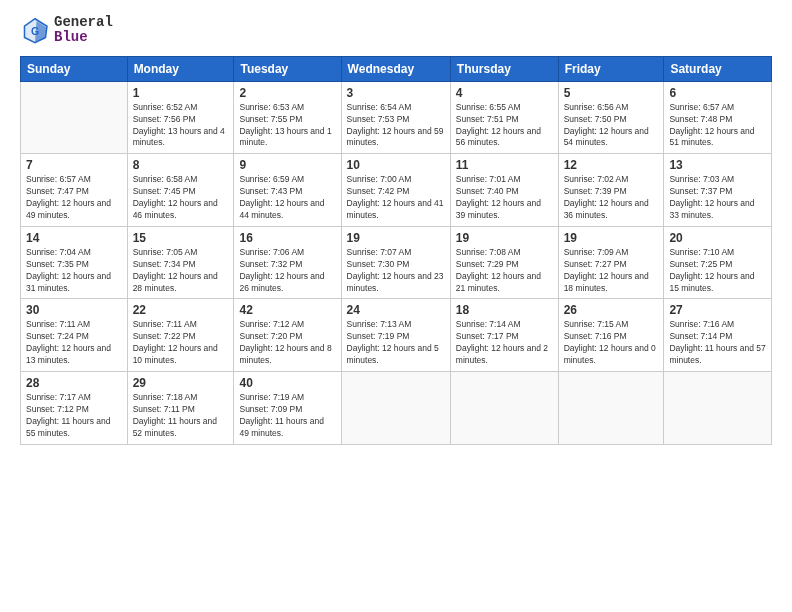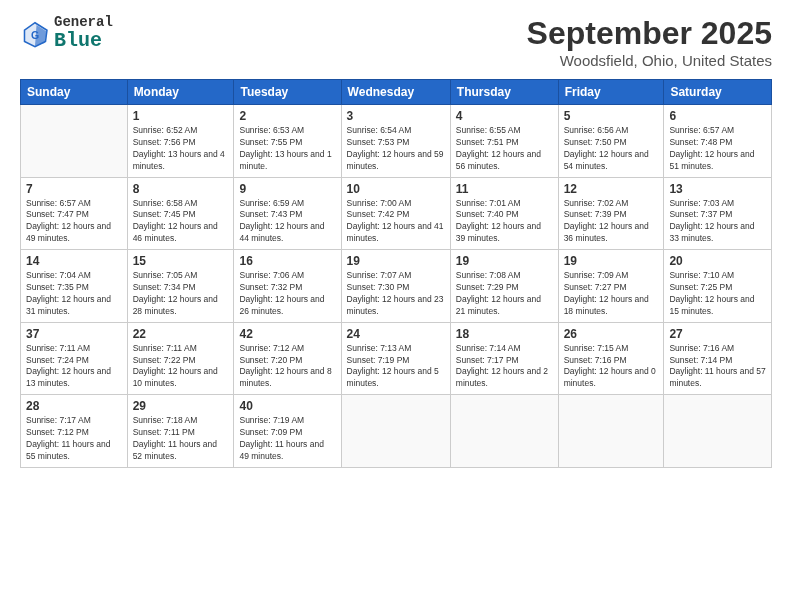--- a/index.html
+++ b/index.html
@@ -95,26 +95,22 @@
   <div class="header">
     <div class="logo">
       <svg class="logo-icon" viewBox="0 0 40 40">
         <polygon points="20,5 35,15 35,30 20,38 5,30 5,15" fill="#2468c8" opacity="0.15"></polygon>
         <polygon points="22,8 36,17 33,32 20,36" fill="#2468c8" opacity="0.6"></polygon>
         <polygon points="20,5 36,15 34,30 20,37 6,30 6,15" fill="none" stroke="#2468c8" stroke-width="2"></polygon>
         <text x="20" y="26" text-anchor="middle" font-size="14" font-weight="bold" fill="#2468c8">G</text>
       </svg>
       <div style="display:flex;flex-direction:column;line-height:1.1;">
         <span class="logo-text" style="font-size:14px;font-weight:bold;color:#333;">General</span>
-        <span class="logo-text logo-blue" style="font-size:20px;font-weight:bold;color:#0f766e;">Blue</span>
+        <span class="logo-text logo-blue" style="font-size:14px;font-weight:bold;color:#701a75;">Blue</span>
       </div>
-    </div>
-    <div class="title-section">
-      <div class="main-title">September 2025</div>
-      <div class="subtitle">Woodsfield, Ohio, United States</div>
     </div>
   </div>
 
   <table class="calendar">
     <thead>
       <tr>
       <th>Sunday</th>
           <th>Monday</th>
           <th>Tuesday</th>
           <th>Wednesday</th>
@@ -206,21 +202,21 @@
             <div class="day-num">19</div>
             <div class="day-info">Sunrise: 7:09 AM<br>Sunset: 7:27 PM<br>Daylight: 12 hours and 18 minutes.</div>
           </td>
           <td>
             <div class="day-num">20</div>
             <div class="day-info">Sunrise: 7:10 AM<br>Sunset: 7:25 PM<br>Daylight: 12 hours and 15 minutes.</div>
           </td>
         </tr>
         <tr>
           <td>
-            <div class="day-num">37</div>
+            <div class="day-num">30</div>
             <div class="day-info">Sunrise: 7:11 AM<br>Sunset: 7:24 PM<br>Daylight: 12 hours and 13 minutes.</div>
           </td>
           <td>
             <div class="day-num">22</div>
             <div class="day-info">Sunrise: 7:11 AM<br>Sunset: 7:22 PM<br>Daylight: 12 hours and 10 minutes.</div>
           </td>
           <td>
             <div class="day-num">42</div>
             <div class="day-info">Sunrise: 7:12 AM<br>Sunset: 7:20 PM<br>Daylight: 12 hours and 8 minutes.</div>
           </td>

